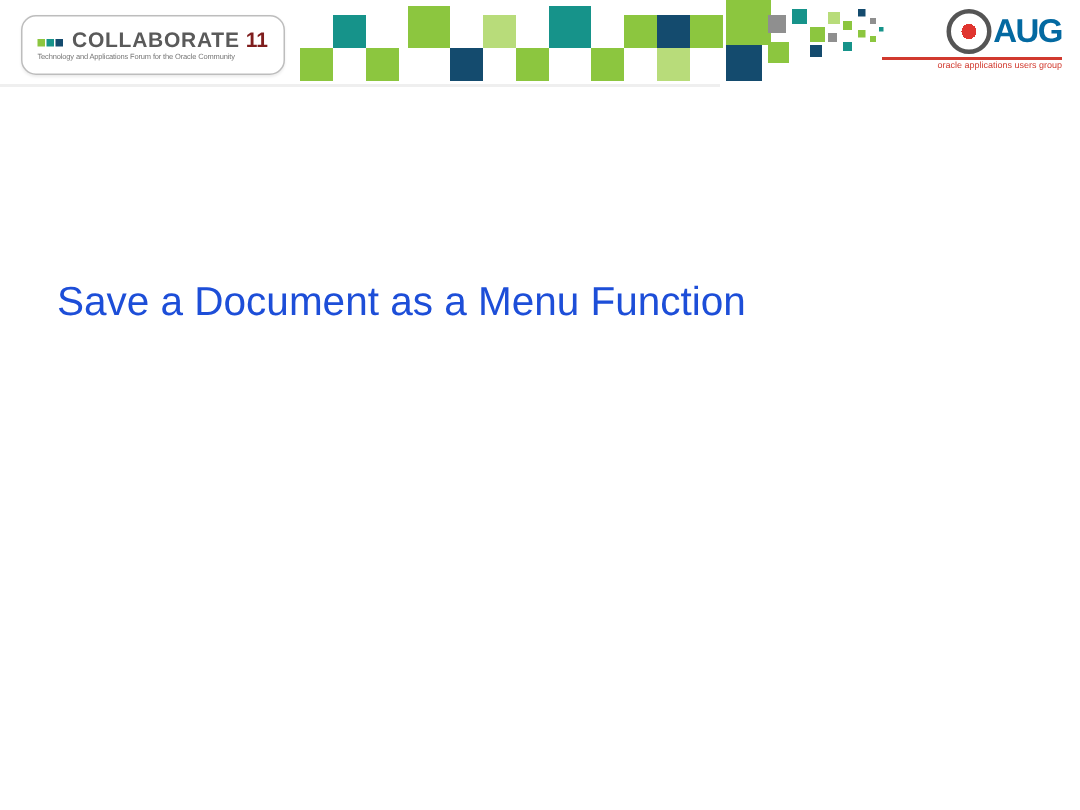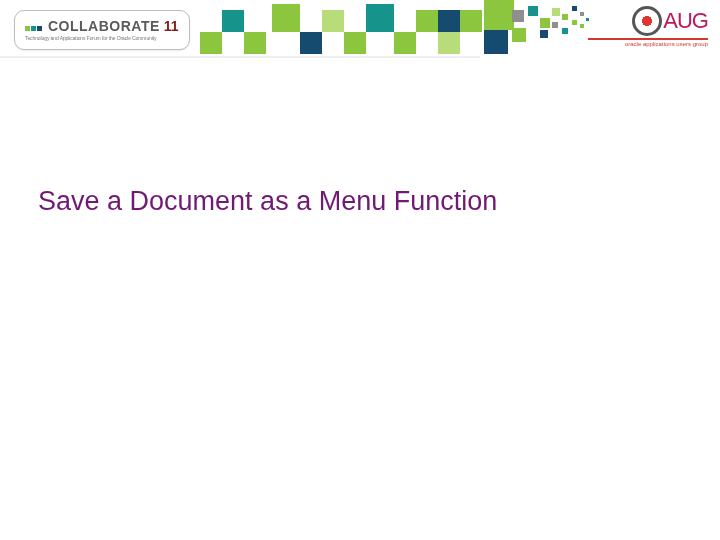--- a/index.html
+++ b/index.html
@@ -35,27 +35,27 @@
   .header-rule { position: absolute; left: 0; top: 56px; width: 480px; height: 2px; background: #d6d6d6; opacity: 0.4; }
 
   
   .oaug { position: absolute; top: 6px; right: 12px; width: 120px; text-align: right; }
   .oaug-o {
     display: inline-flex; align-items: center; justify-content: center;
     width: 30px; height: 30px; border-radius: 50%;
     border: 3px solid #555; vertical-align: middle; position: relative;
     background: radial-gradient(circle at 50% 50%, #e0352f 0 5px, #fff 5px 7px, transparent 7px);
   }
-  .oaug-text { display: inline-block; vertical-align: middle; font-size: 22px; font-weight: 400; color: #be185d; letter-spacing: -1px; margin-left: 1px; }
+  .oaug-text { display: inline-block; vertical-align: middle; font-size: 22px; font-weight: 700; color: #0369a1; letter-spacing: -1px; margin-left: 1px; }
   .oaug-sub { font-size: 6px; color: #d1392e; margin-top: 2px; border-top: 2px solid #d1392e; padding-top: 1px; text-align: right; letter-spacing: 0px; }
 
   
   .title {
     position: absolute; left: 38px; top: 186px;
-    font-size: 27px; font-weight: 400; color: #701a75;
+    font-size: 27px; font-weight: 400; color: #1d4ed8;
   }
 </style>
 </head>
 <body>
 
 <div class="slide">
 
   <div class="header">
 
     <div class="collab-logo">

